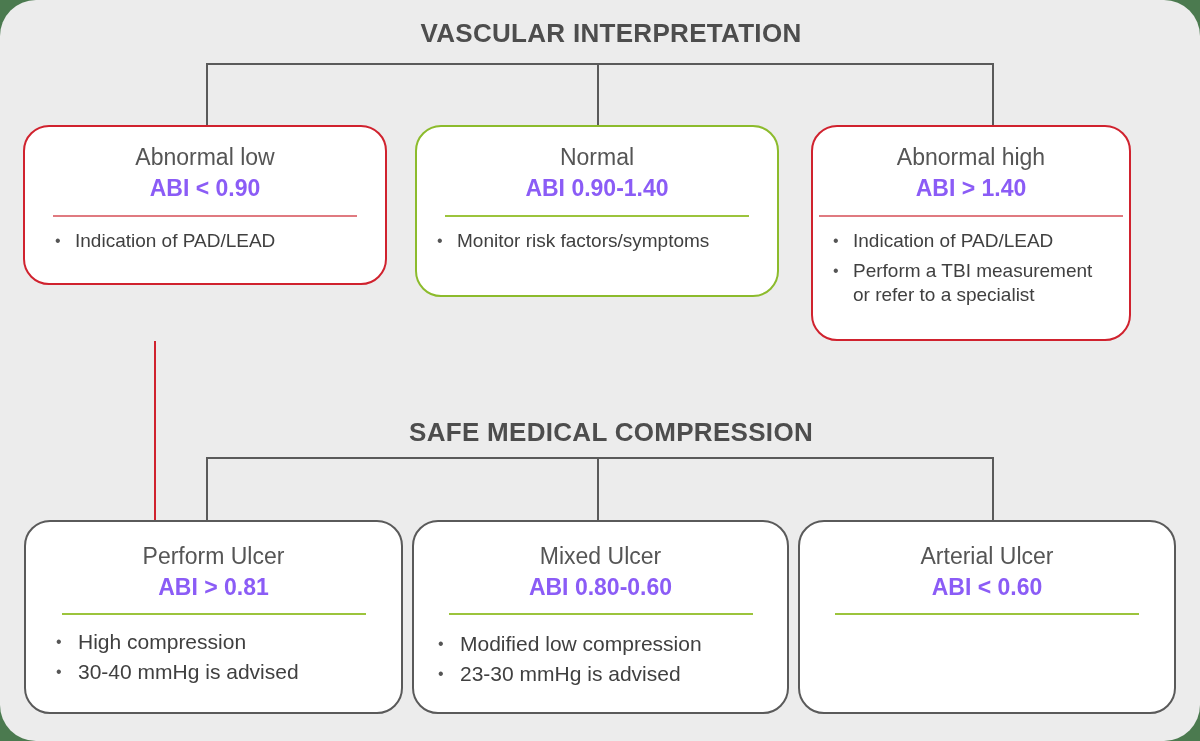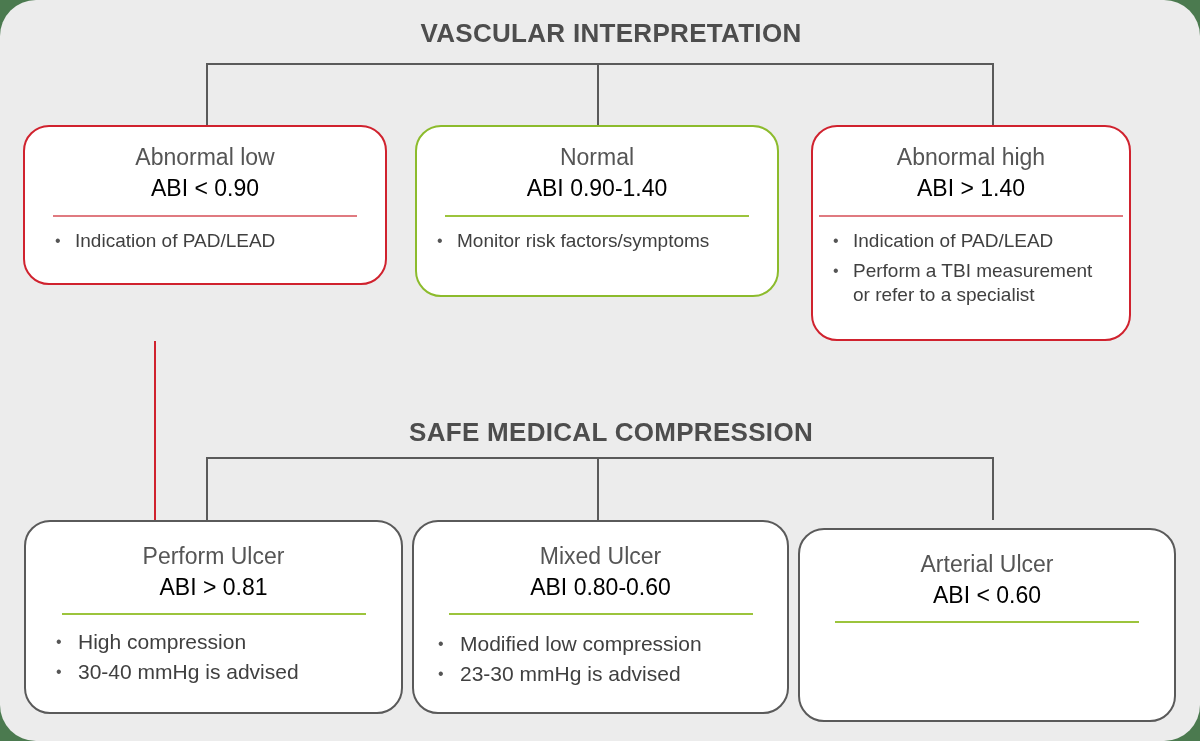--- a/index.html
+++ b/index.html
@@ -22,21 +22,21 @@
   .box {
     position: absolute; box-sizing: border-box; background: #fff;
     border: 2px solid #5a5a5a; border-radius: 26px;
   }
   .box.red { border-color: #d0222e; }
   .box.green { border-color: #8cbb2c; }
   .box-name {
     text-align: center; font-size: 23px; color: #555; margin-top: 16px; line-height: 28px;
   }
   .box-abi {
-    text-align: center; font-size: 23px; font-weight: normal; color: #000000; line-height: 34px;
+    text-align: center; font-size: 23px; font-weight: bold; color: #8b5cf6; line-height: 34px;
   }
   .divider { height: 1.5px; margin: 10px auto 0 auto; }
   .divider.red { background: #e07a80; }
   .divider.green { background: #9cc43c; }
   ul.bullets { list-style: none; padding: 0; margin: 12px 0 0 0; }
   ul.bullets li {
     position: relative; font-size: 19px; color: #404040; line-height: 24px; padding-left: 20px; margin-bottom: 6px;
   }
   ul.bullets li::before {
     content: "•"; position: absolute; left: 0; top: 0; font-size: 16px; color: #555;
@@ -105,19 +105,19 @@
   <div class="box bottom" style="left:412px; top:520px; width:377px; height:194px;">
     <div class="box-name" style="margin-top:20px;">Mixed Ulcer</div>
     <div class="box-abi">ABI 0.80-0.60</div>
     <div class="divider green" style="width:304px; margin-top:9px;"></div>
     <ul class="bullets" style="margin-left:24px; margin-top:14px;">
       <li>Modified low compression</li>
       <li>23-30 mmHg is advised</li>
     </ul>
   </div>
 
-  <div class="box bottom" style="left:798px; top:520px; width:378px; height:194px;margin-top:8px;">
+  <div class="box bottom" style="left:798px; top:520px; width:378px; height:194px;">
     <div class="box-name" style="margin-top:20px;">Arterial Ulcer</div>
     <div class="box-abi">ABI &lt; 0.60</div>
     <div class="divider green" style="width:304px; margin-top:9px;"></div>
   </div>
 
 </div>
 
 </body></html>

